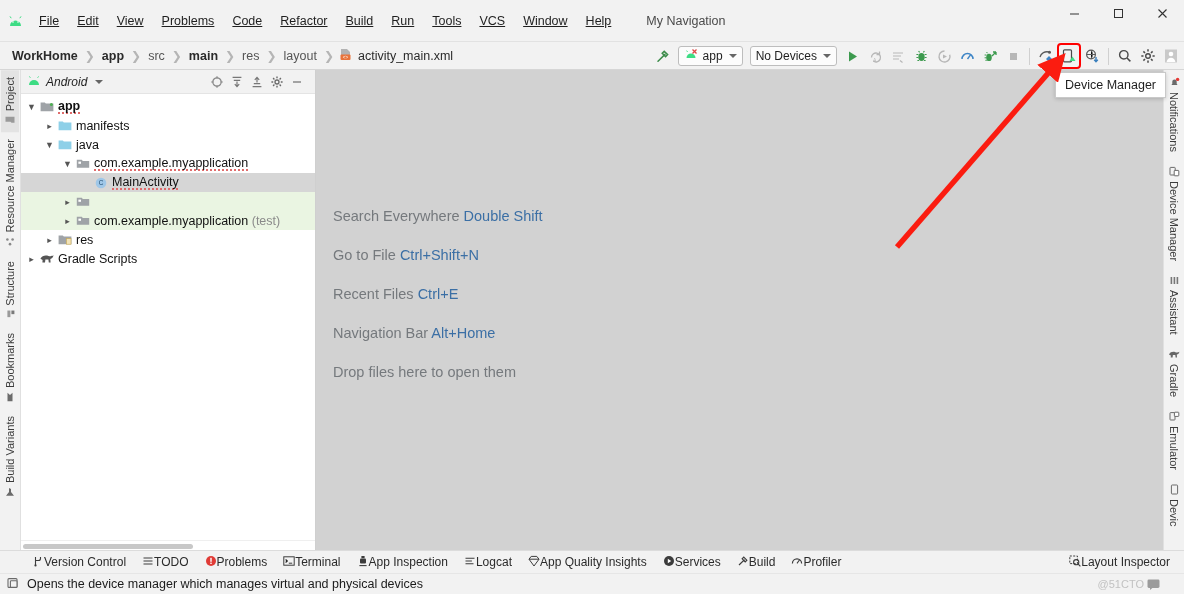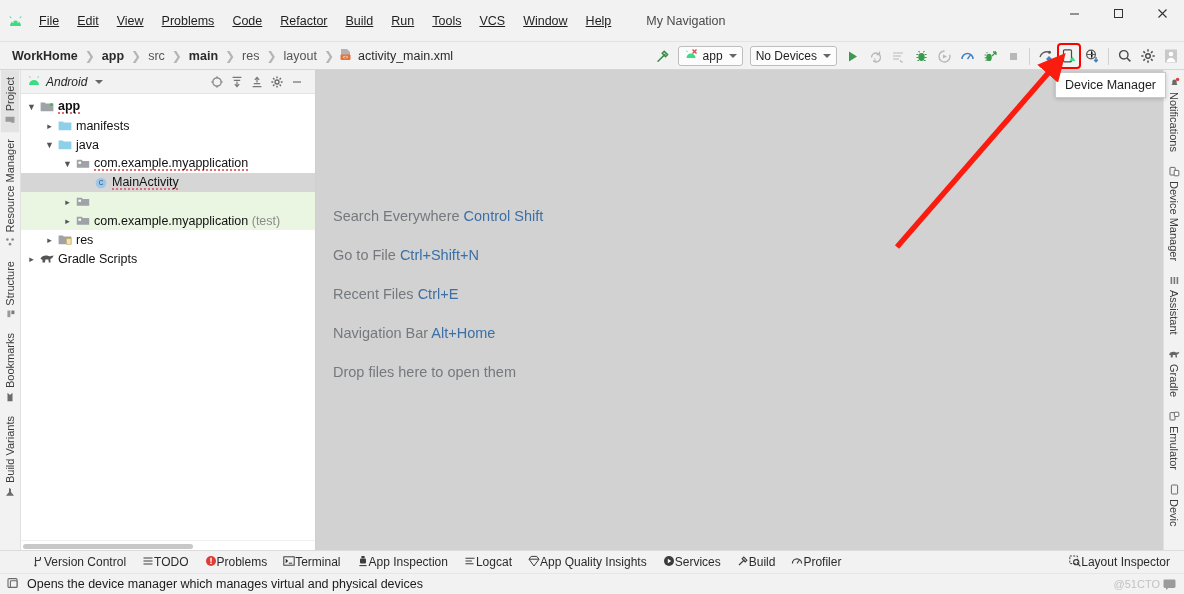--- a/index.html
+++ b/index.html
@@ -118,21 +118,21 @@
   
   .statusbar {
     height:23px; min-height:23px; background:#f2f2f2; border-top:1px solid #dcdcdc;
     display:flex; align-items:center; padding-left:24px; position:relative;
   }
   .sbtn { display:flex; align-items:center; font-size:12px; color:#2b2b2b; padding:2px 8px; border-radius:3px;}
   .sright { position:absolute; right:6px; display:flex; align-items:center;text-align:center; }
 
   .hintbar { height:21px; min-height:21px; background:#f2f2f2; display:flex; align-items:center; padding-left:6px; border-top:1px solid #e6e6e6; position:relative;}
   .hintbar .txt { font-size:12.5px; color:#1b1b1b; margin-left:7px; }
-  .wm { position:absolute; right:8px; font-size:11px; color:#c2c2c2; display:flex; align-items:center; gap:3px;}
+  .wm { position:absolute; right:24px; font-size:11px; color:#c2c2c2; display:flex; align-items:center; gap:3px;}
 
   
   .overlay { position:absolute; left:0; top:0; width:1184px; height:594px; pointer-events:none; }
 </style>
 </head>
 <body>
 
 <div class="app">
 
   <div class="titlebar">
@@ -508,21 +508,21 @@
           <span class="lbl">Gradle Scripts</span>
         </div>
       </div>
 
       <div class="proj-hscroll"></div>
     </div>
 
     <div class="editor">
       <div class="welcome">
         <div class="wline">
-          <span>Search Everywhere </span><span class="wkey">Control Shift</span>
+          <span>Search Everywhere </span><span class="wkey">Double Shift</span>
         </div>
         <div class="wline">
           <span>Go to File </span><span class="wkey">Ctrl+Shift+N</span>
         </div>
         <div class="wline">
           <span>Recent Files </span><span class="wkey">Ctrl+E</span>
         </div>
         <div class="wline">
           <span>Navigation Bar </span><span class="wkey">Alt+Home</span>
         </div>

